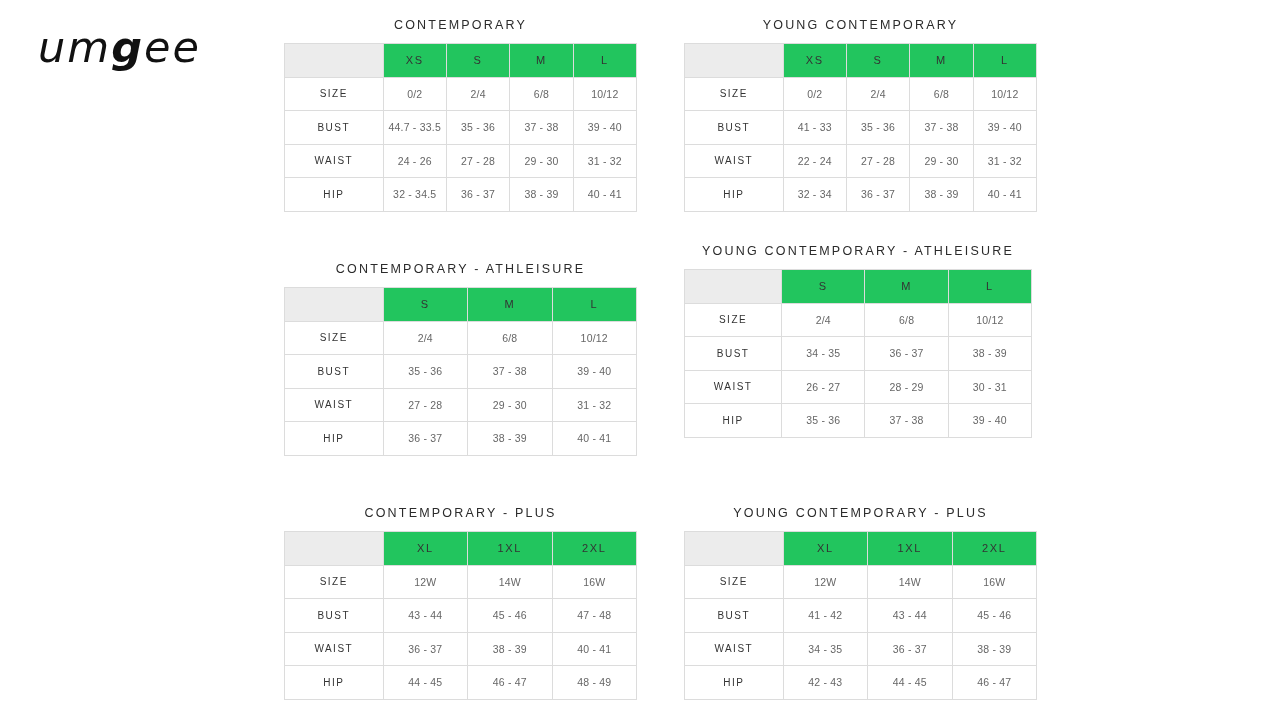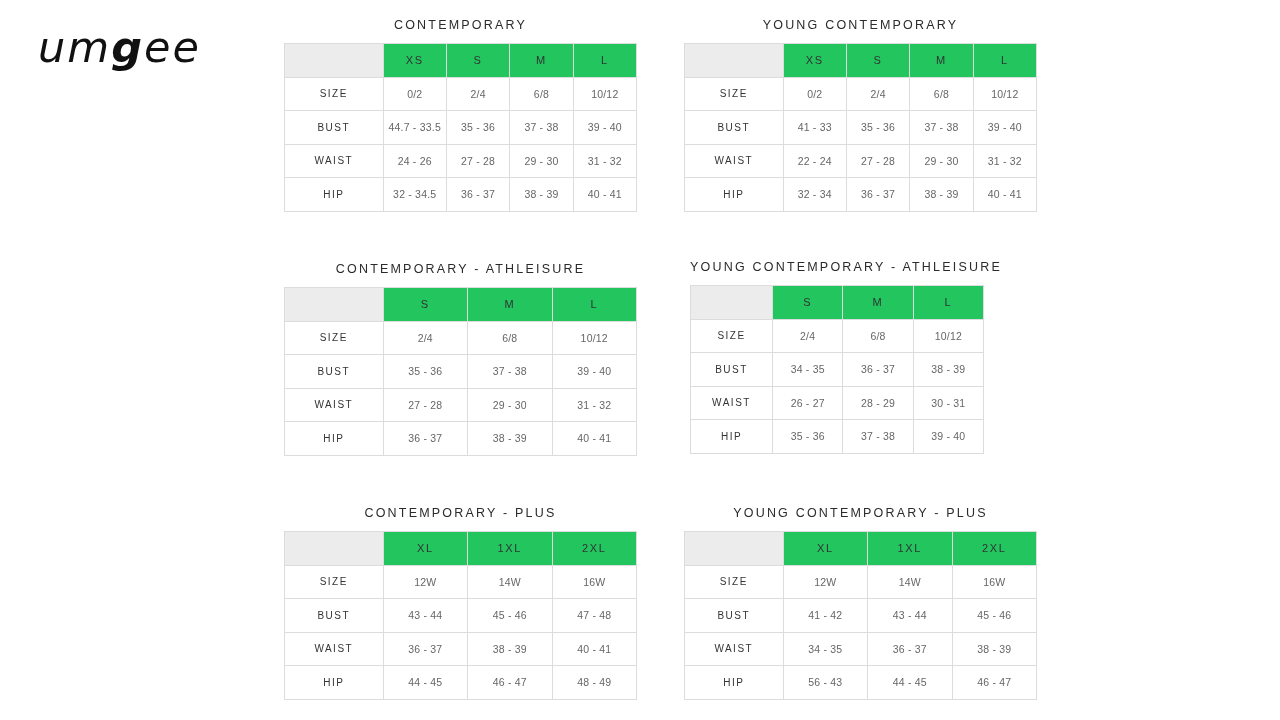--- a/index.html
+++ b/index.html
@@ -232,21 +232,21 @@
             </tr>
             <tr>
               <th class="col-label">HIP</th>
               <td>36 - 37</td>
               <td>38 - 39</td>
               <td>40 - 41</td>
             </tr>
           </tbody>
         </table>
       </div>
-      <div class="chart-block" style="left: 684px; top: 260px; width: 294px; margin-left: 6px;">
+      <div class="chart-block" style="left: 684px; top: 244px; width: 348px;">
         <div class="chart-title">YOUNG CONTEMPORARY - ATHLEISURE</div>
         <table class="size-table">
           <thead>
             <tr>
               <th class="corner col-label"></th>
               <th>S</th>
               <th>M</th>
               <th>L</th>
             </tr>
           </thead>
@@ -342,21 +342,21 @@
               <td>45 - 46</td>
             </tr>
             <tr>
               <th class="col-label">WAIST</th>
               <td>34 - 35</td>
               <td>36 - 37</td>
               <td>38 - 39</td>
             </tr>
             <tr>
               <th class="col-label">HIP</th>
-              <td>56 - 43</td>
+              <td>42 - 43</td>
               <td>44 - 45</td>
               <td>46 - 47</td>
             </tr>
           </tbody>
         </table>
       </div>
     </div>
 
 </div>
 

